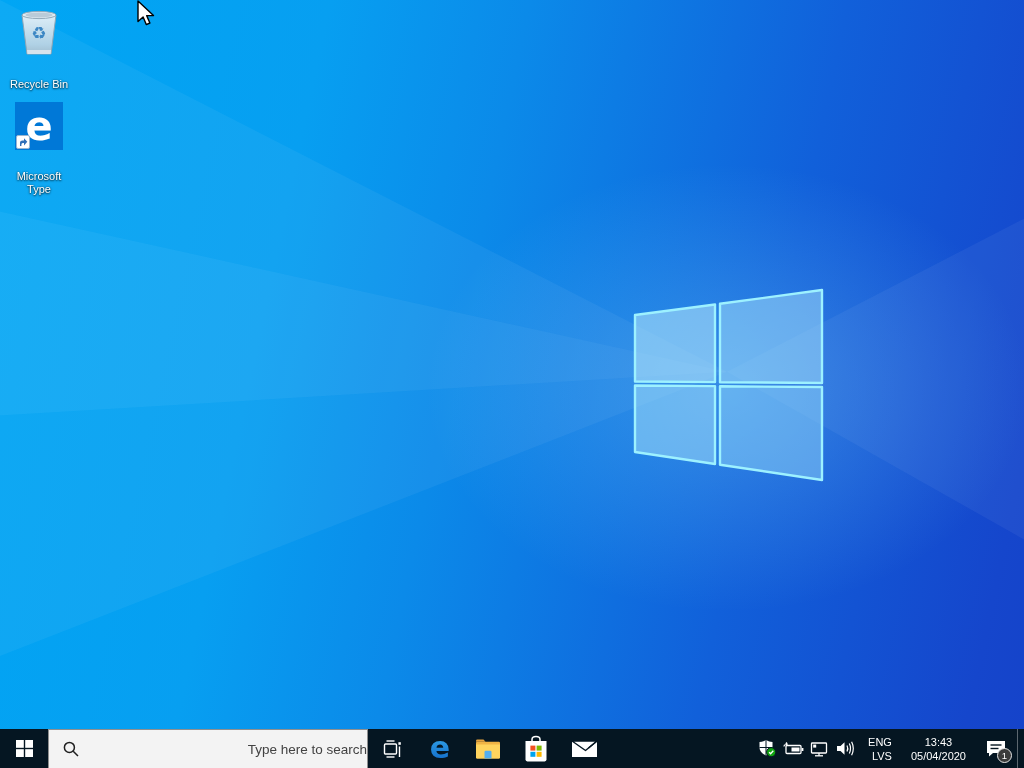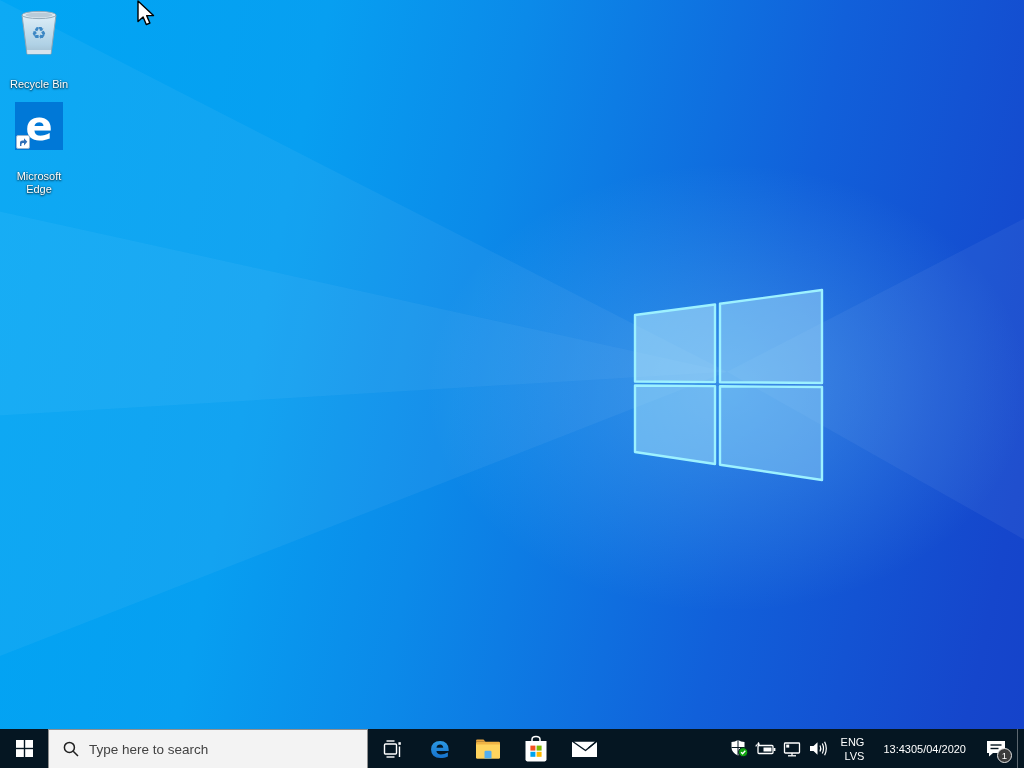--- a/index.html
+++ b/index.html
@@ -73,32 +73,32 @@
   #start-button { width: 48px; }
   #search-box {
     flex: 0 0 320px; height: 39px;
     background: #f3f3f3; border: 1px solid #8f8f8f; border-bottom: none;
     display: flex; align-items: center; position: relative;
   }
   #search-box .search-glyph { margin: 0 10px 0 14px; flex: 0 0 auto; display: flex; }
   #search-input {
     flex: 1; height: 100%; border: none; outline: none; background: transparent;
     font-family: "Liberation Sans", sans-serif;
-    font-size: 13.5px; color: #701a75;
+    font-size: 13.5px; color: #701a75; text-align: right;
   }
   #search-input::placeholder { color: #424242; opacity: 1; }
   .app-btn { width: 48px; }
   .tray { margin-left: auto; display: flex; align-items: stretch; }
   .tray-icon-btn { width: 26px; display: flex; align-items: center; justify-content: center; }
   .lang-indicator {
     display: flex; flex-direction: column; align-items: flex-end; justify-content: center;
     padding: 0 10px; font-size: 11px; line-height: 14px;
   }
   .clock {
-    display: flex; flex-direction: row; align-items: center; justify-content: center;
+    display: flex; flex-direction: column; align-items: center; justify-content: center;
     padding: 0 9px; font-size: 11px; line-height: 14px; text-align: center;
   }
   #action-center { width: 42px; position: relative; }
   .ac-badge {
     position: absolute; right: 5px; bottom: 5px; width: 15px; height: 15px;
     background: #3b3b3b; border: 1px solid #e6e6e6; border-radius: 50%;
     color: #fff; font-size: 9.5px; line-height: 13px; text-align: center;
   }
   #show-desktop {
     width: 7px; border-left: 1px solid rgba(255,255,255,0.35); height: 100%;
@@ -143,21 +143,21 @@
 
   <div class="desktop-icon" id="icon-edge">
     <div class="edge-tile">
       <span class="edge-letter">e</span>
       <span class="shortcut-arrow">
         <svg width="10" height="10" viewBox="0 0 10 10">
           <path d="M2,9 L2,5.5 Q2,3.5 4.5,3.5 L6,3.5 L6,1.2 L9.3,4.8 L6,8.4 L6,6 L4.8,6 Q3.4,6 3.4,7.6 L3.4,9 Z" fill="#2f6fb8"></path>
         </svg>
       </span>
     </div>
-    <span class="icon-label">Microsoft Edge</span>
+    <span class="icon-label">Microsoft Type</span>
   </div>
 
   <svg id="cursor" width="20" height="28" viewBox="0 0 20 28">
     <polygon points="1,1 1,21.5 6.1,16.9 9.3,24.6 12.9,23 9.7,15.6 16.5,15.6" fill="#ffffff" stroke="#000000" stroke-width="1.4" stroke-linejoin="round"></polygon>
   </svg>
 </div>
 
 <div id="taskbar">
 
   <div class="tb-btn" id="start-button">

